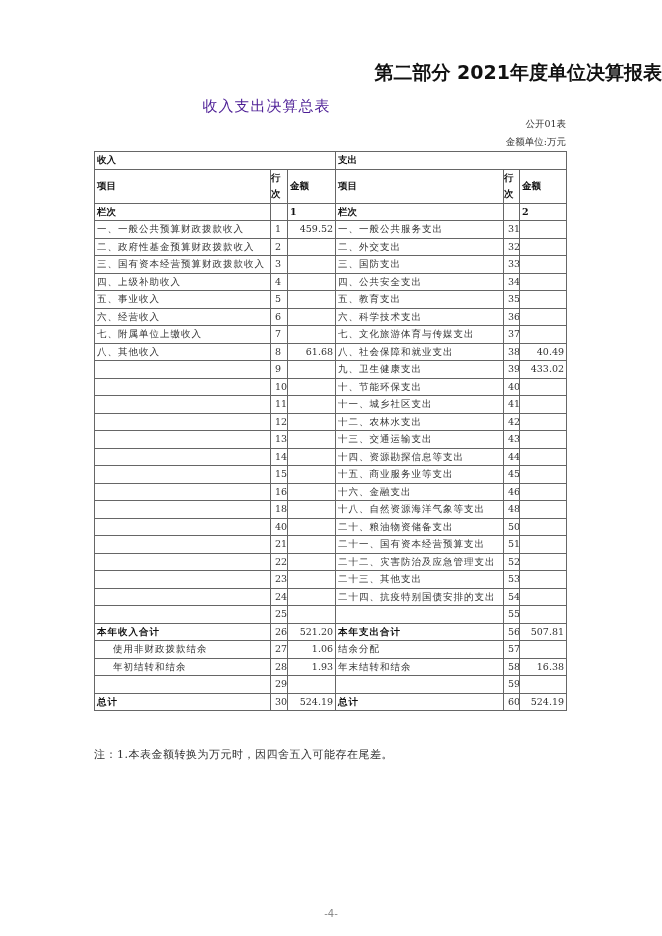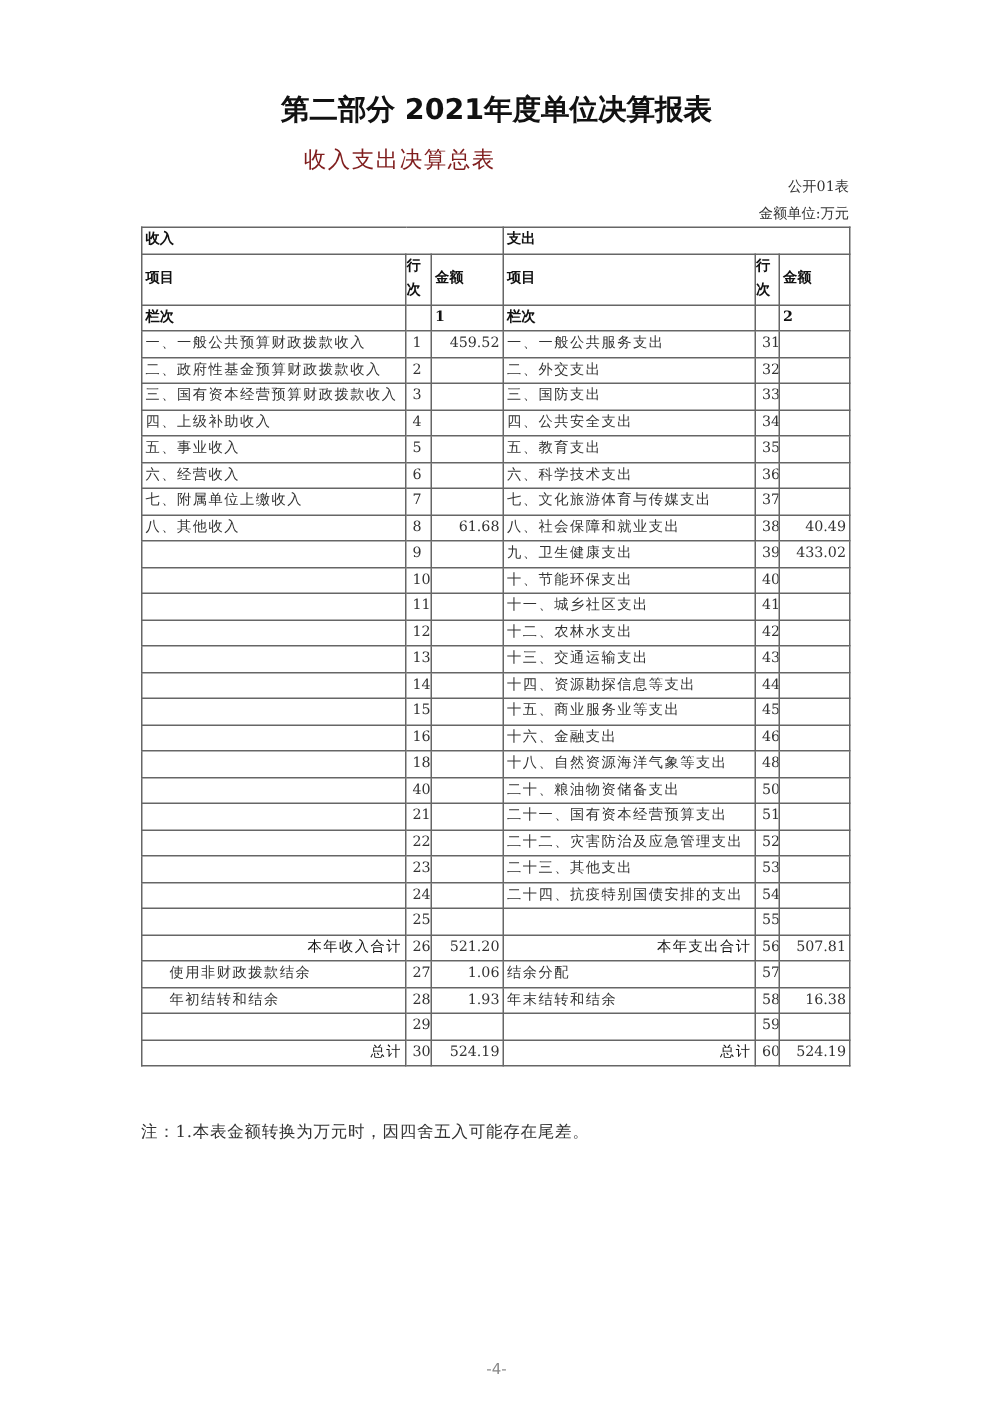--- a/index.html
+++ b/index.html
@@ -1,35 +1,35 @@
 <!DOCTYPE html>
 <html><head>
 <meta charset="utf-8">
 <style>
   html, body { margin:0; padding:0; background:#ffffff; }
   body { width:662px; height:936px; position:relative; overflow:hidden; color:#222; }
-  .title { position:absolute; top:60px; left:0; width:662px; text-align:center;
+  .title { position:absolute; top:60px; left:0; width:662px; text-align:right;
     font-family:"DejaVu Sans", sans-serif; font-weight:bold; font-size:19px; color:#111; }
   .subtitle { position:absolute; top:97px; left:0; width:533px; text-align:center;
-    font-family:"DejaVu Serif", serif; font-size:15px; color:#7f1d1d; letter-spacing:1px; }
+    font-family:"DejaVu Serif", serif; font-size:15px; color:#4c1d95; letter-spacing:1px; }
   .meta { position:absolute; right:96px; font-family:"DejaVu Serif", serif; font-size:9.5px; color:#333; text-align:right; }
   .meta1 { top:118px; }
   .meta2 { top:136px; }
   table.main { position:absolute; top:151px; left:94px; width:472px; border-collapse:collapse;
     font-family:"DejaVu Serif", serif; font-size:9.5px; color:#333; table-layout:fixed; }
   table.main td { border:1px solid #666; padding:0 2px; height:16.5px; line-height:16.5px;
     white-space:nowrap; overflow:hidden; }
   .h { font-weight:bold; color:#111;margin-left:28px; }
   .hrow td { height:16px; }
   .hrow2 td { height:29px; line-height:13px; }
   .num { text-align:left; padding-left:4px !important; }
   .amt { text-align:right; }
   .item { text-align:left; letter-spacing:1px; }
   .indent { padding-left:18px !important; }
-  .bold { font-weight:normal; text-align:right; color:#111;margin-left:12px; }
+  .bold { font-weight:bold; text-align:left; color:#111;margin-left:12px; }
   .note { position:absolute; top:747px; left:94px; font-family:"DejaVu Serif", serif; font-size:11px; color:#333; letter-spacing:0.5px; }
   .page { position:absolute; top:908px; left:0; width:662px; text-align:center; font-family:"DejaVu Sans", sans-serif; font-size:10px; color:#888; }
 </style>
 </head>
 <body>
 
 <div class="title">第二部分  2021年度单位决算报表</div>
 <div class="subtitle">收入支出决算总表</div>
 <div class="meta meta1">公开01表</div>
 <div class="meta meta2">金额单位:万元</div>

